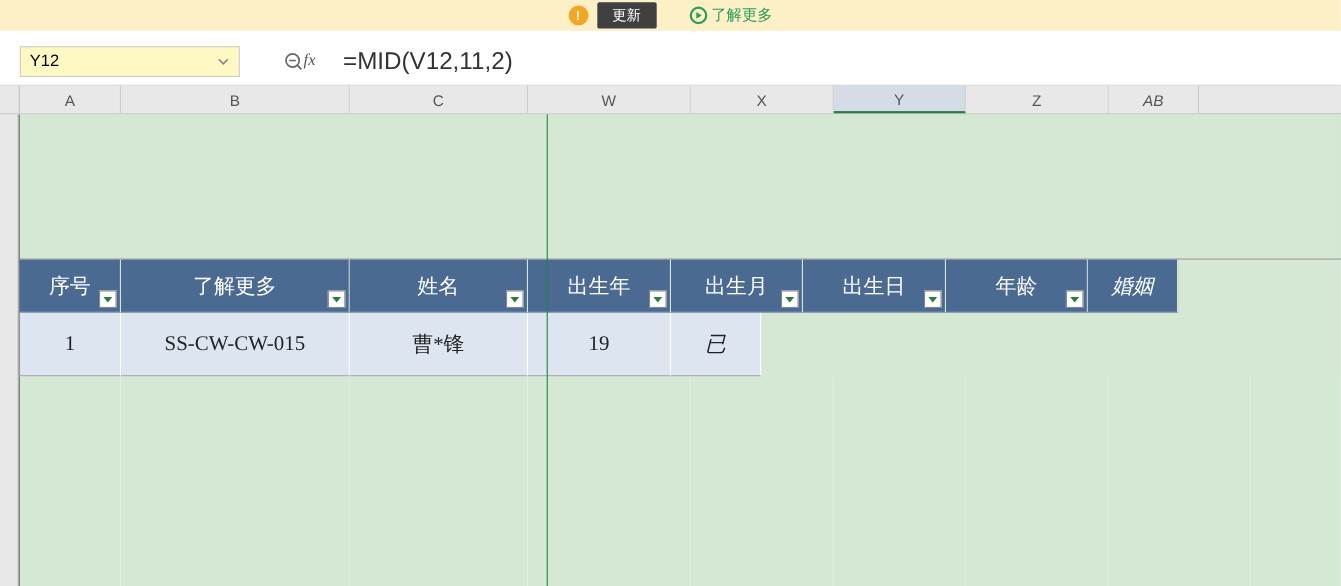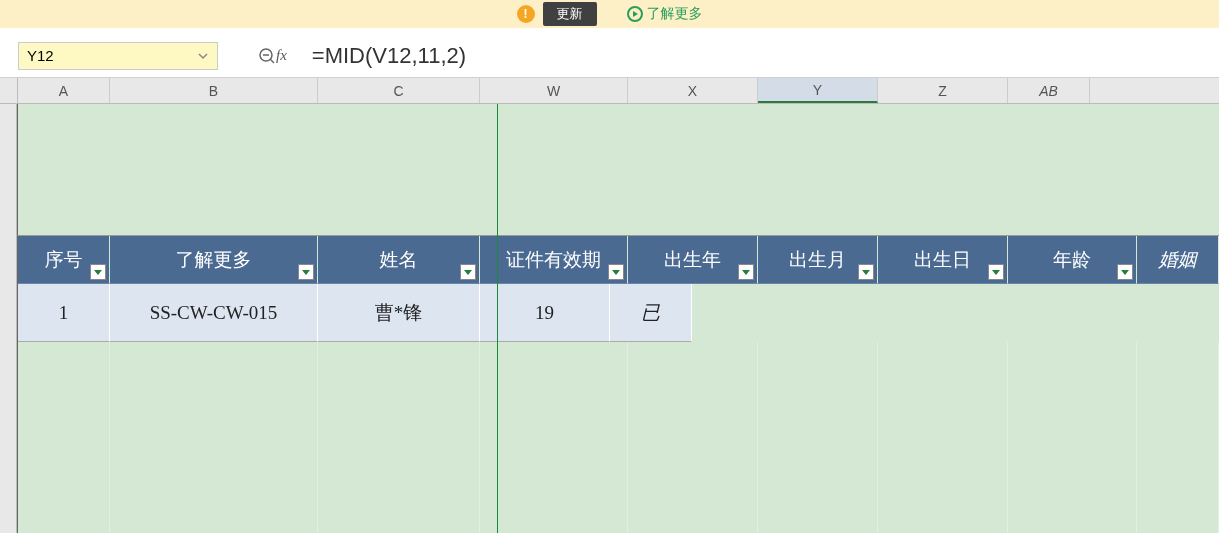--- a/index.html
+++ b/index.html
@@ -356,26 +356,20 @@
           <div class="filter-btn">
               <div class="filter-triangle"></div>
             </div>
         </div>
         <div class="header-cell w-c">
           <span>姓名</span>
           <div class="filter-btn">
               <div class="filter-triangle"></div>
             </div>
         </div>
-        <div class="header-cell w-w">
-          <span>证件有效期</span>
-          <div class="filter-btn">
-              <div class="filter-triangle"></div>
-            </div>
-        </div>
         <div class="header-cell w-x">
           <span>出生年</span>
           <div class="filter-btn">
               <div class="filter-triangle"></div>
             </div>
         </div>
         <div class="header-cell w-y">
           <span>出生月</span>
           <div class="filter-btn">
               <div class="filter-triangle"></div>

